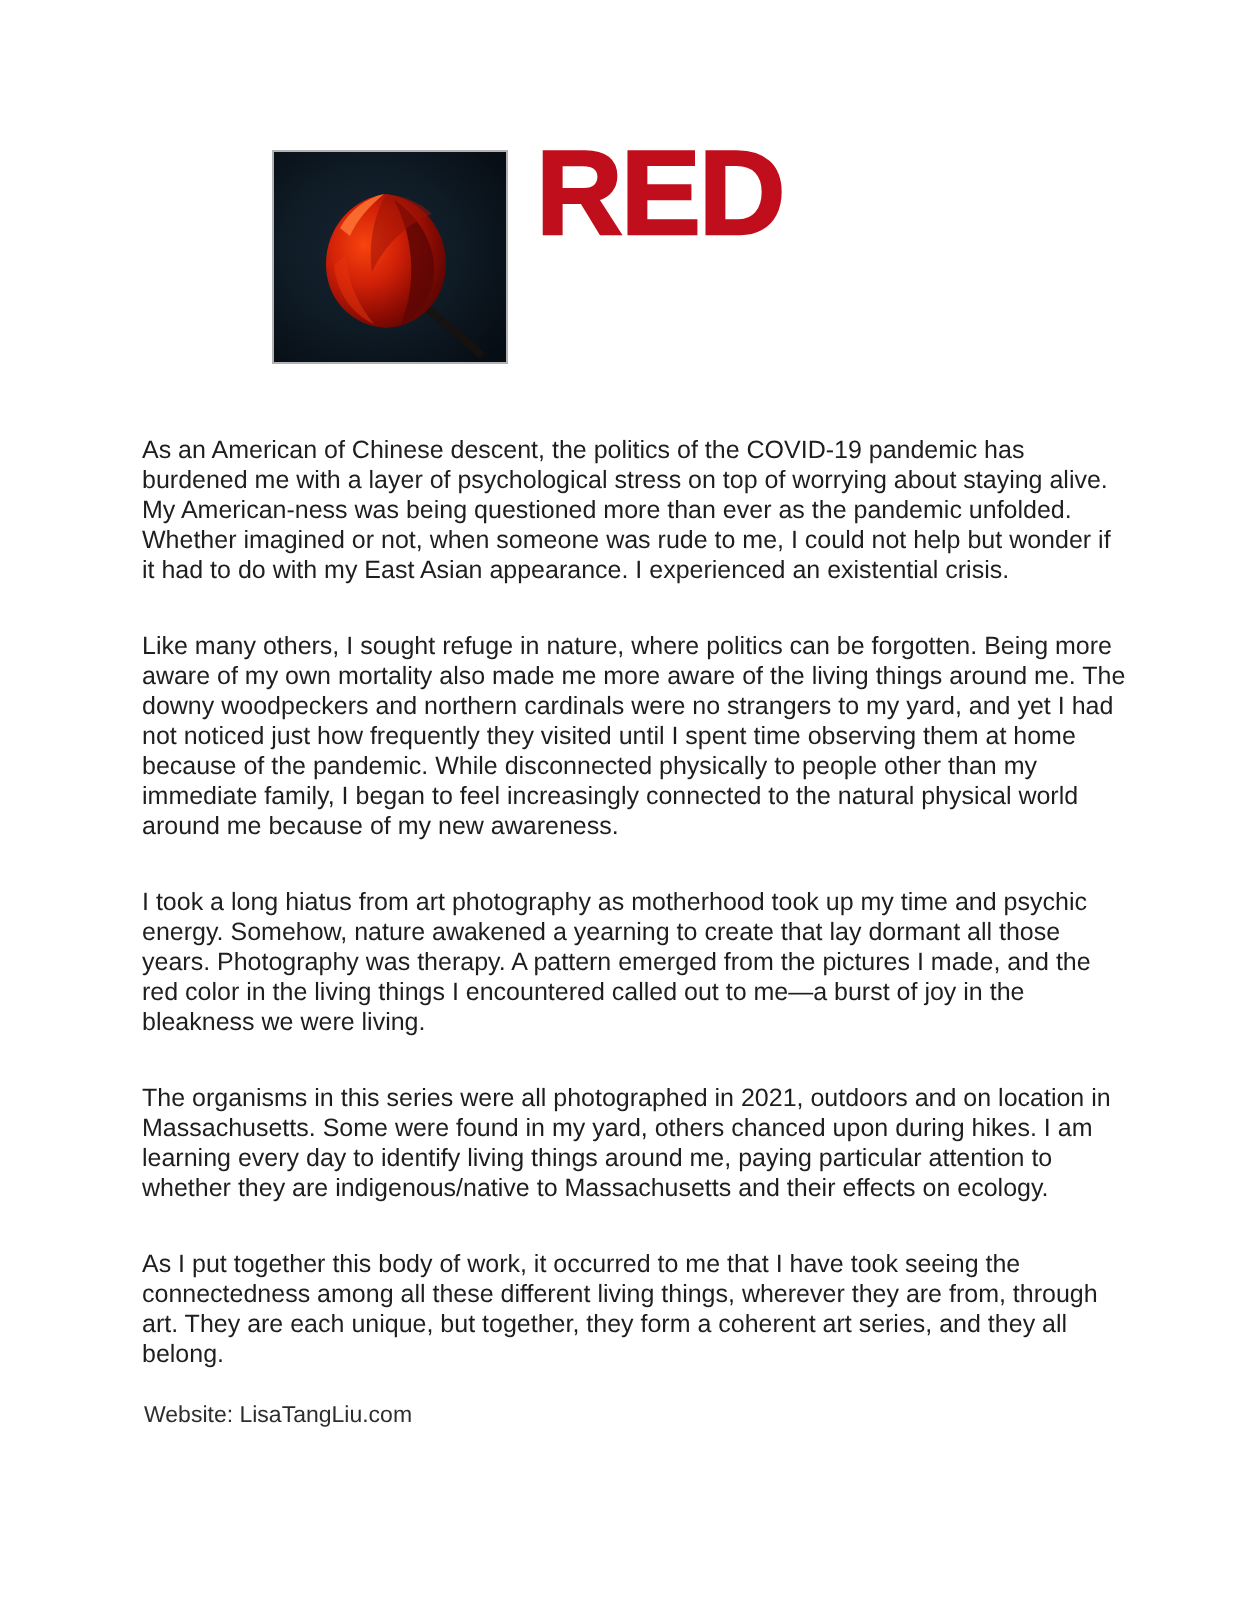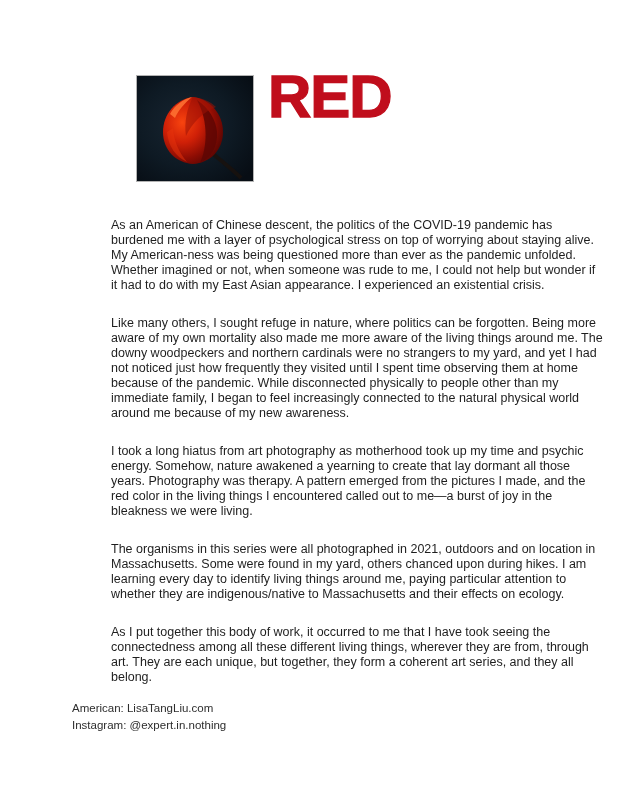--- a/index.html
+++ b/index.html
@@ -37,21 +37,20 @@
     color: #c00e1c;
     -webkit-text-stroke: 1.3px #c00e1c;
     margin-top: -8px;
     white-space: nowrap;
   }
   .statement {
     position: absolute;
     left: 71px;
     top: 218px;
     width: 492px;
-    margin-left: 40px;
   }
   .statement p {
     margin: 0 0 23px 0;
     font-size: 12.5px;
     line-height: 15px;
     color: #1e1e1e;
     text-align: left;
   }
   .contact {
     position: absolute;
@@ -97,17 +96,16 @@
 
   <div class="statement">
     <p>As an American of Chinese descent, the politics of the COVID-19 pandemic has burdened me with a layer of psychological stress on top of worrying about staying alive. My American-ness was being questioned more than ever as the pandemic unfolded. Whether imagined or not, when someone was rude to me, I could not help but wonder if it had to do with my East Asian appearance. I experienced an existential crisis.</p>
     <p>Like many others, I sought refuge in nature, where politics can be forgotten. Being more aware of my own mortality also made me more aware of the living things around me. The downy woodpeckers and northern cardinals were no strangers to my yard, and yet I had not noticed just how frequently they visited until I spent time observing them at home because of the pandemic. While disconnected physically to people other than my immediate family, I began to feel increasingly connected to the natural physical world around me because of my new awareness.</p>
     <p>I took a long hiatus from art photography as motherhood took up my time and psychic energy. Somehow, nature awakened a yearning to create that lay dormant all those years. Photography was therapy. A pattern emerged from the pictures I made, and the red color in the living things I encountered called out to me—a burst of joy in the bleakness we were living.</p>
     <p>The organisms in this series were all photographed in 2021, outdoors and on location in Massachusetts. Some were found in my yard, others chanced upon during hikes. I am learning every day to identify living things around me, paying particular attention to whether they are indigenous/native to Massachusetts and their effects on ecology.</p>
     <p>As I put together this body of work, it occurred to me that I have took seeing the connectedness among all these different living things, wherever they are from, through art. They are each unique, but together, they form a coherent art series, and they all belong.</p>
   </div>
 
   <div class="contact">
-    <div>American: LisaTangLiu.com</div>
-    <div>Instagram: @expert.in.nothing</div>
+    <div>Website: LisaTangLiu.com</div>
   </div>
 
 </div>
 
 </body></html>

